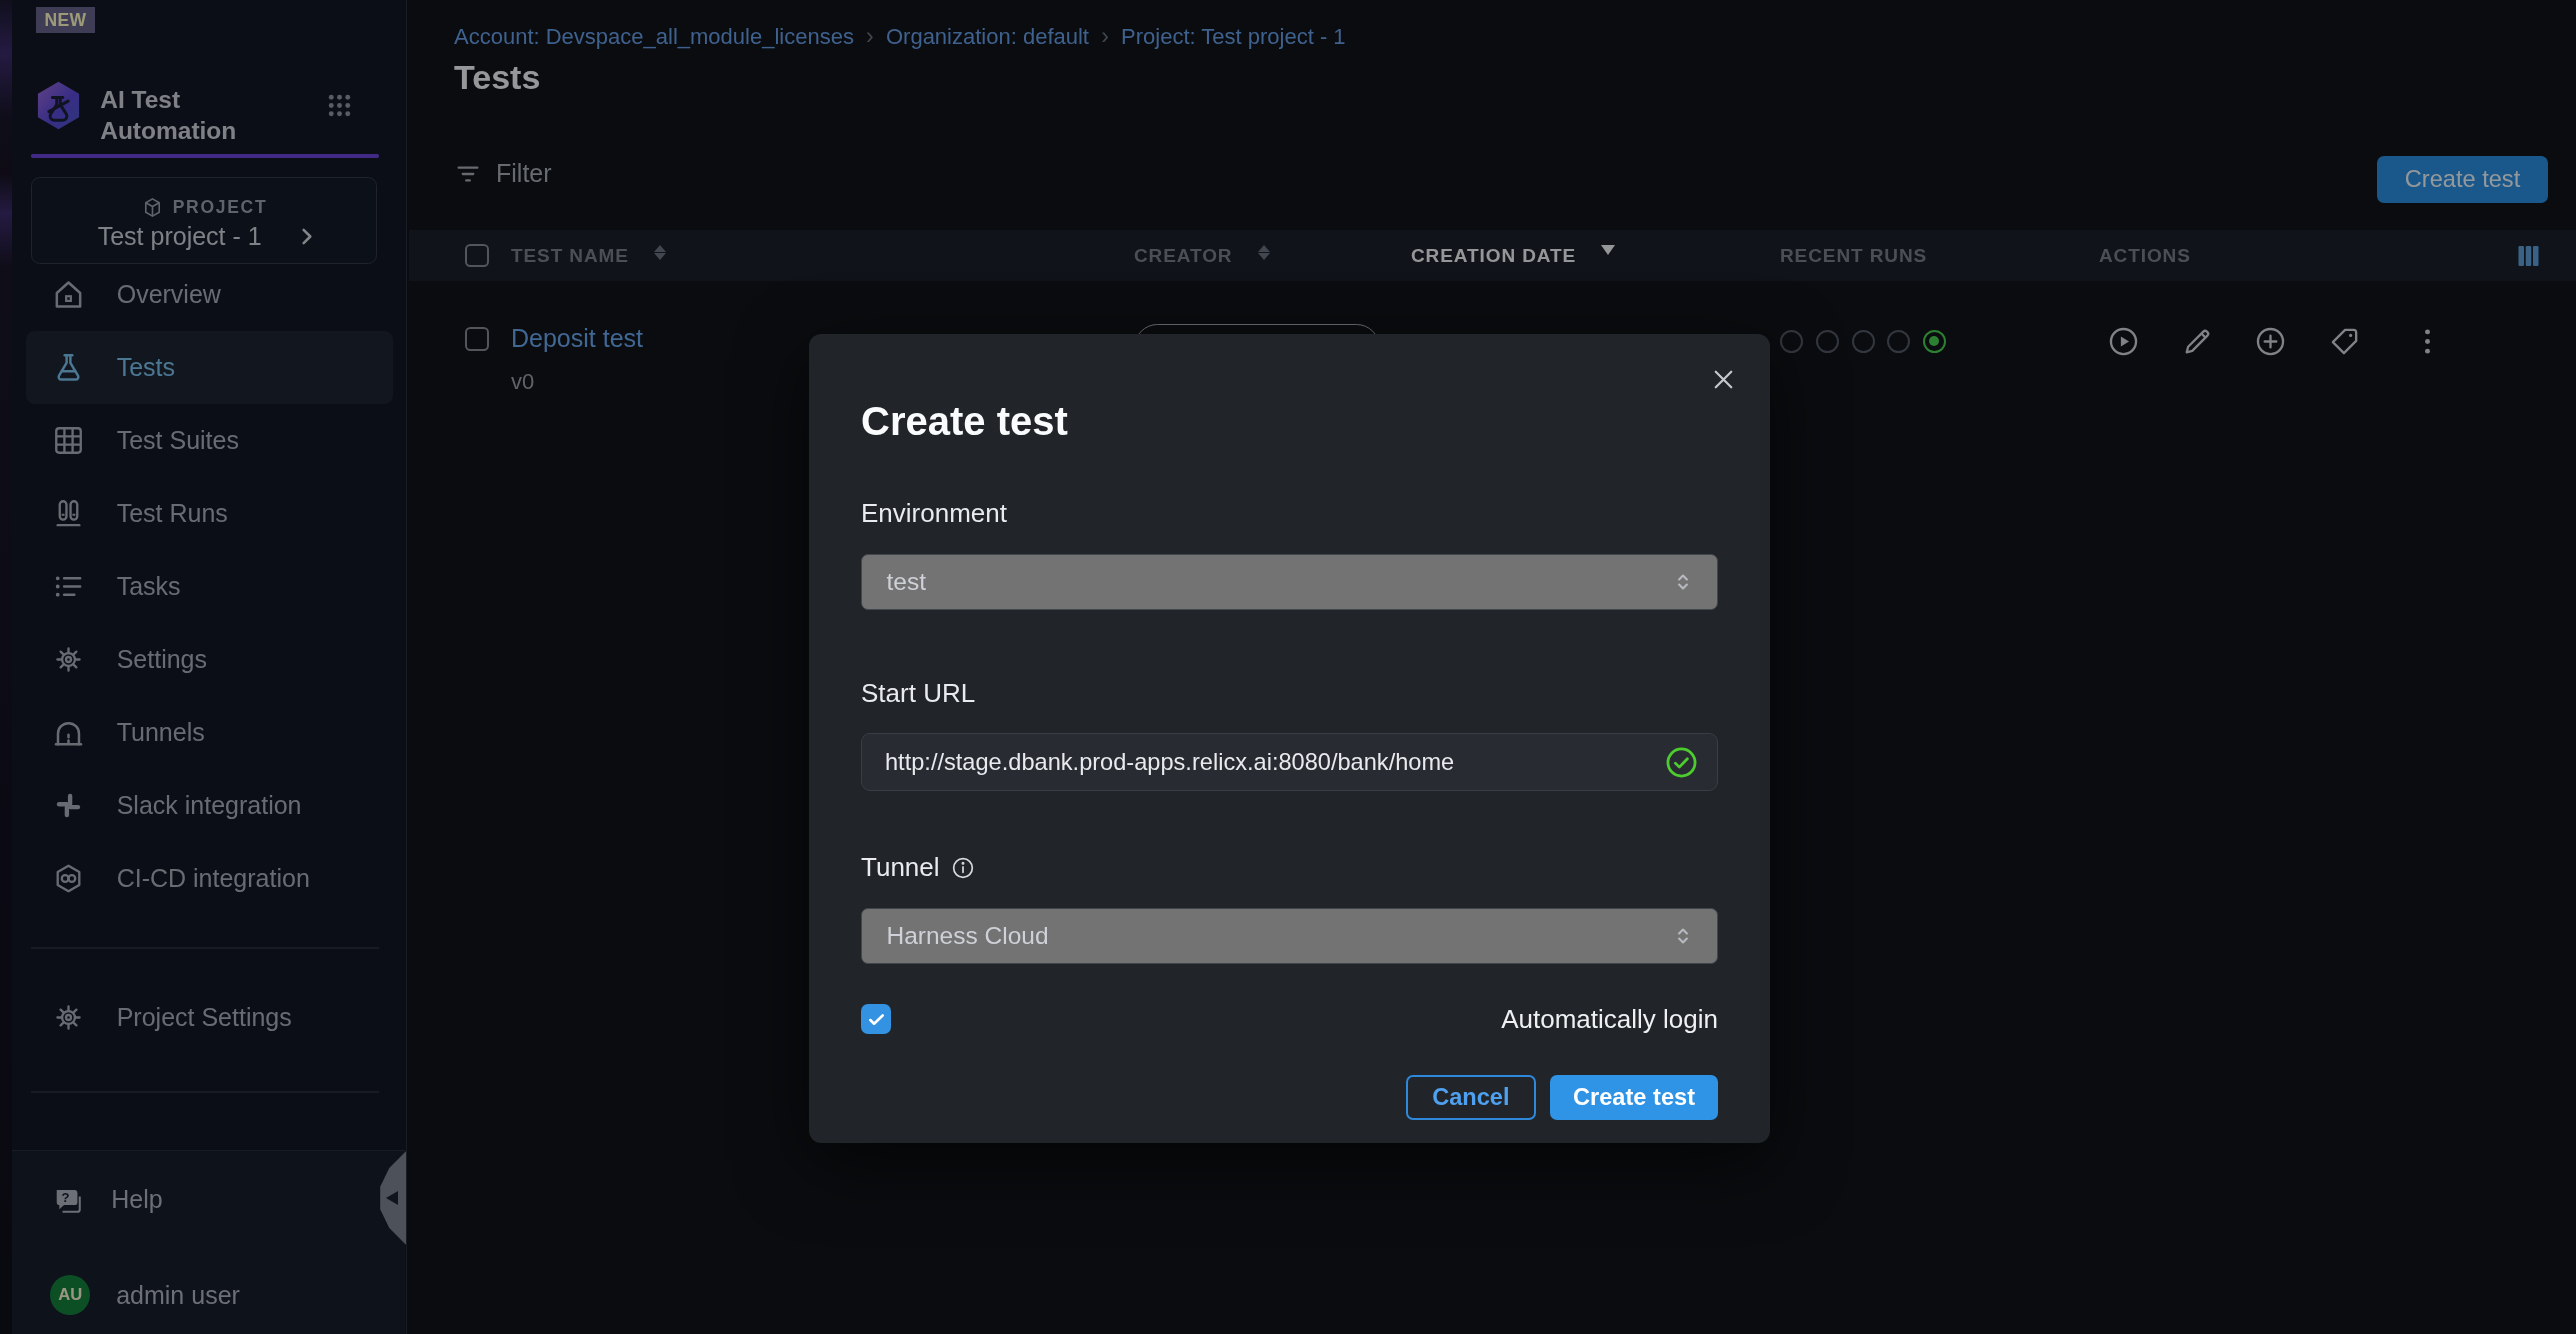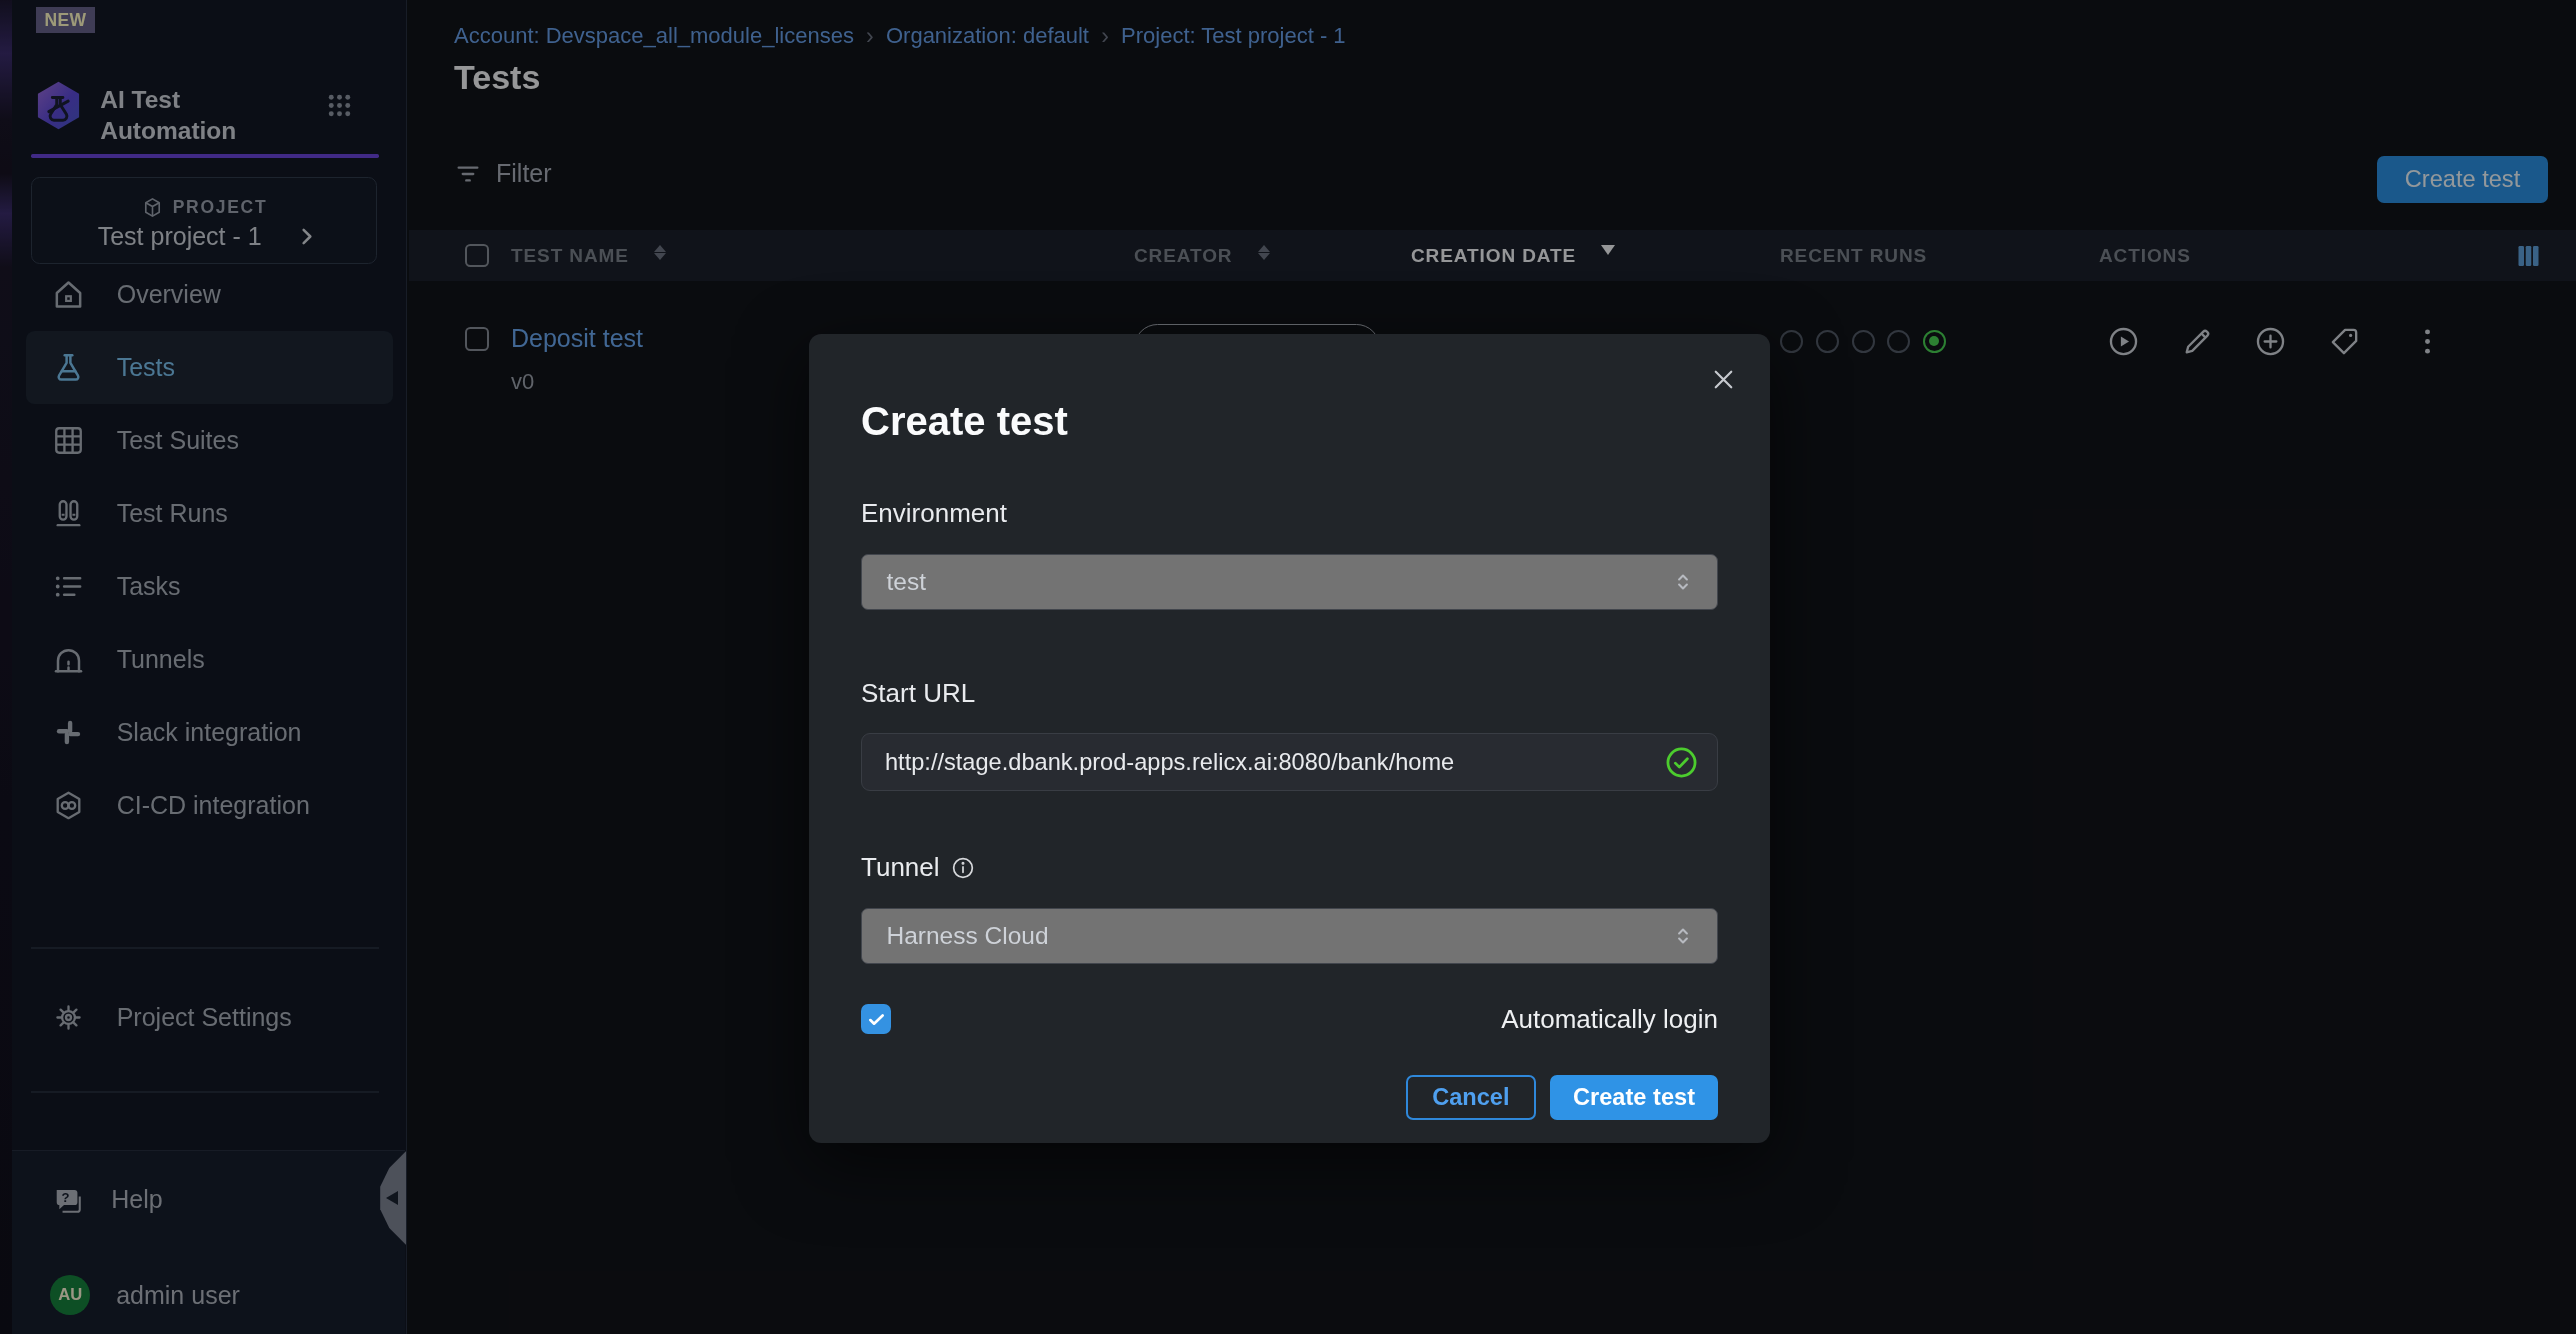--- a/index.html
+++ b/index.html
@@ -43,21 +43,21 @@
   .bp-item { position:absolute; left:38px; display:flex; align-items:center; gap:26px; color:#aeb4bd; font-size:25px; }
   .avatar { width:40px; height:40px; border-radius:50%; background:#15803d; color:#faf3d6;
     display:flex; align-items:center; justify-content:center; font-size:16.6px; font-weight:700; }
   .collapse-handle { position:absolute; right:0px; top:1151px; width:26px; height:94px; background:#7c8392;
     clip-path:polygon(100% 0,100% 100%,35% 82%,0 62%,0 38%,35% 18%); }
   .collapse-handle:after { content:""; position:absolute; left:6.1px; top:40px;
     border-right:12.2px solid #1a2230; border-top:7.9px solid transparent; border-bottom:7.9px solid transparent; }
 
   
   .main { position:absolute; left:409px; top:0; right:0; bottom:0; background:#111419; }
-  .breadcrumb { position:absolute; left:45px; top:23px; font-size:22px; color:#669de6; display:flex; gap:12.2px; align-items:flex-start; }
+  .breadcrumb { position:absolute; left:45px; top:23px; font-size:22px; color:#669de6; display:flex; gap:12.2px; align-items:center; }
   .crumb { cursor:pointer; }
   .crumb-sep { color:#6b7280; font-size:23px; }
   .page-title { position:absolute; left:45px; top:58px; font-size:34px; font-weight:600; color:#f2f4f6; }
 
   .filter-row { position:absolute; left:45px; top:159px; display:flex; align-items:center; gap:14px; color:#a6acb6; font-size:25px; }
   .filter-row svg { width:28px; height:28px; }
   .btn-create-top { position:absolute; right:28px; top:156px; width:171px; height:47px; border-radius:7px;
     background:#2a8fe0; color:#eef5fb; font-size:23.6px; display:flex; align-items:center; justify-content:center; }
 
   .thead { position:absolute; left:0; right:0; top:230px; height:51px; background:#1b202a;
@@ -299,20 +299,26 @@
         <span>Test Runs</span>
       </div>
       <div class="si">
         <svg class="ico" viewBox="0 0 24 24">
             <use href="#i-tasks"></use>
           </svg>
         <span>Tasks</span>
       </div>
       <div class="si">
         <svg class="ico" viewBox="0 0 24 24">
+            <use href="#i-gear"></use>
+          </svg>
+        <span>Settings</span>
+      </div>
+      <div class="si">
+        <svg class="ico" viewBox="0 0 24 24">
             <use href="#i-tunnel"></use>
           </svg>
         <span>Tunnels</span>
       </div>
       <div class="si">
         <svg class="ico" viewBox="0 0 24 24">
             <use href="#i-slack"></use>
           </svg>
         <span>Slack integration</span>
       </div>

